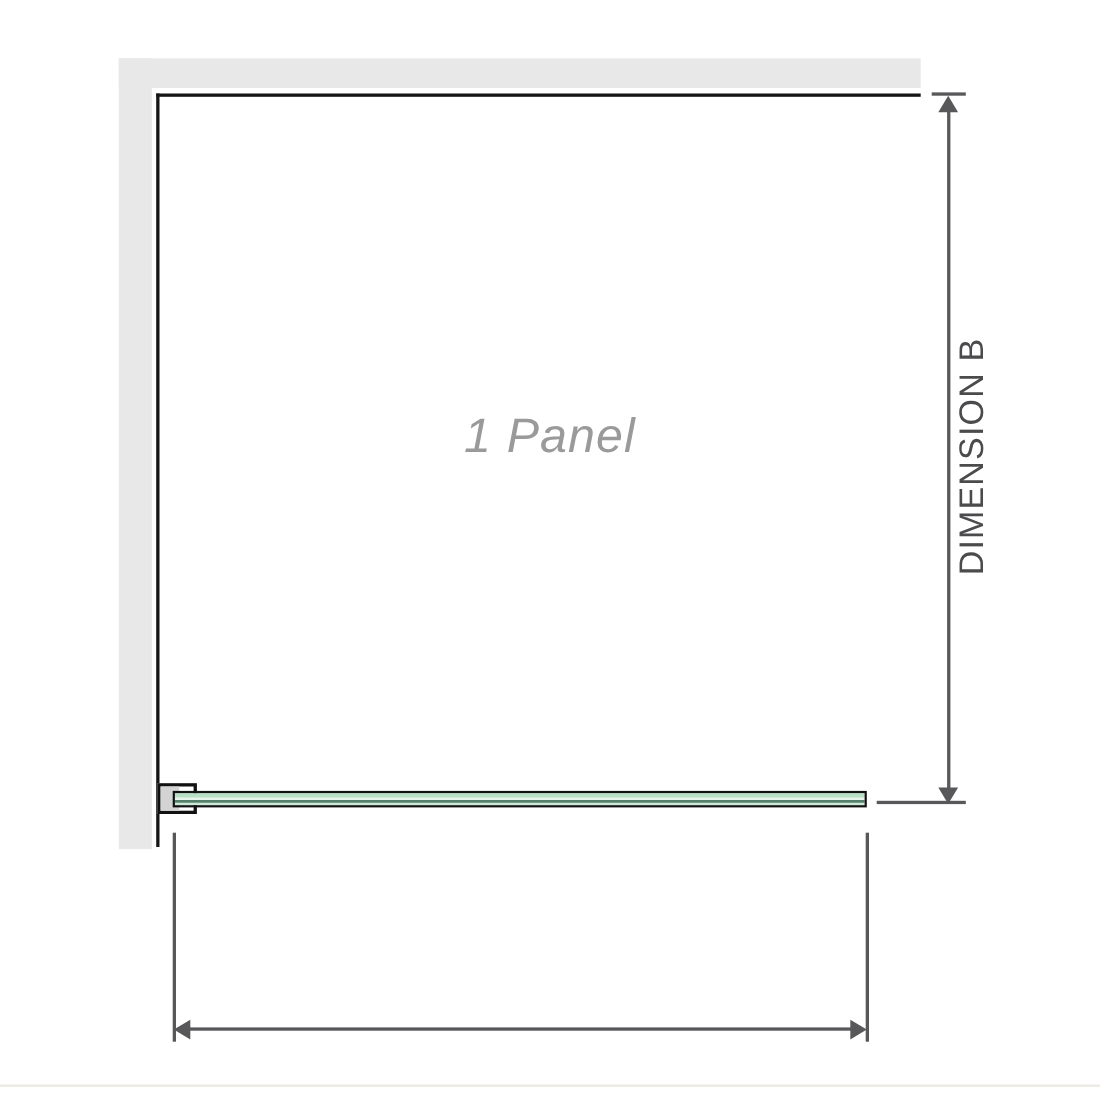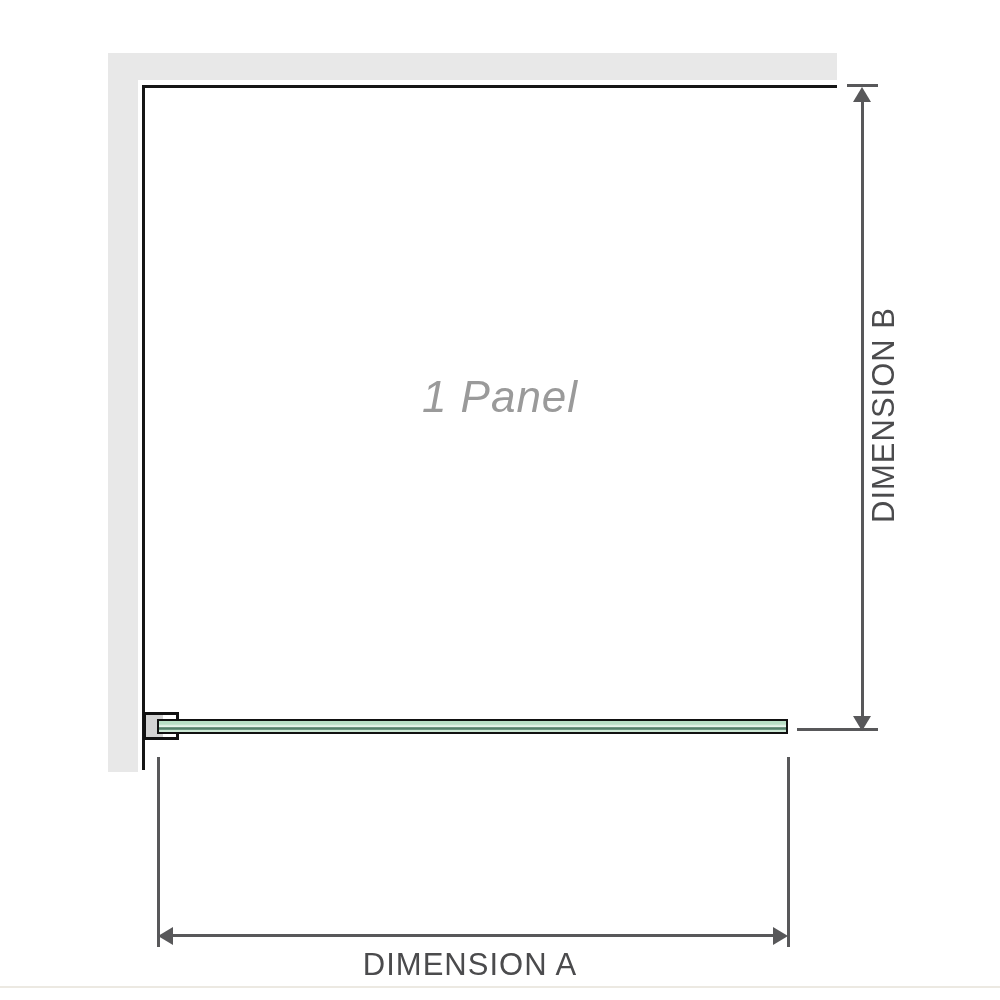--- a/index.html
+++ b/index.html
@@ -165,17 +165,16 @@
   <div class="abs dim dim-b-line"></div>
   <div class="abs arrow-up"></div>
   <div class="abs arrow-down"></div>
   <div class="abs dim-b-label">DIMENSION B</div>
 
   <div class="abs dim ext-left"></div>
   <div class="abs dim ext-right"></div>
   <div class="abs dim dim-a-line"></div>
   <div class="abs arrow-left"></div>
   <div class="abs arrow-right"></div>
-  <div class="abs dim-a-label">DIMENSION A</div>
 
   <div class="abs footer-divider"></div>
 
 </div>
 
 </body></html>

